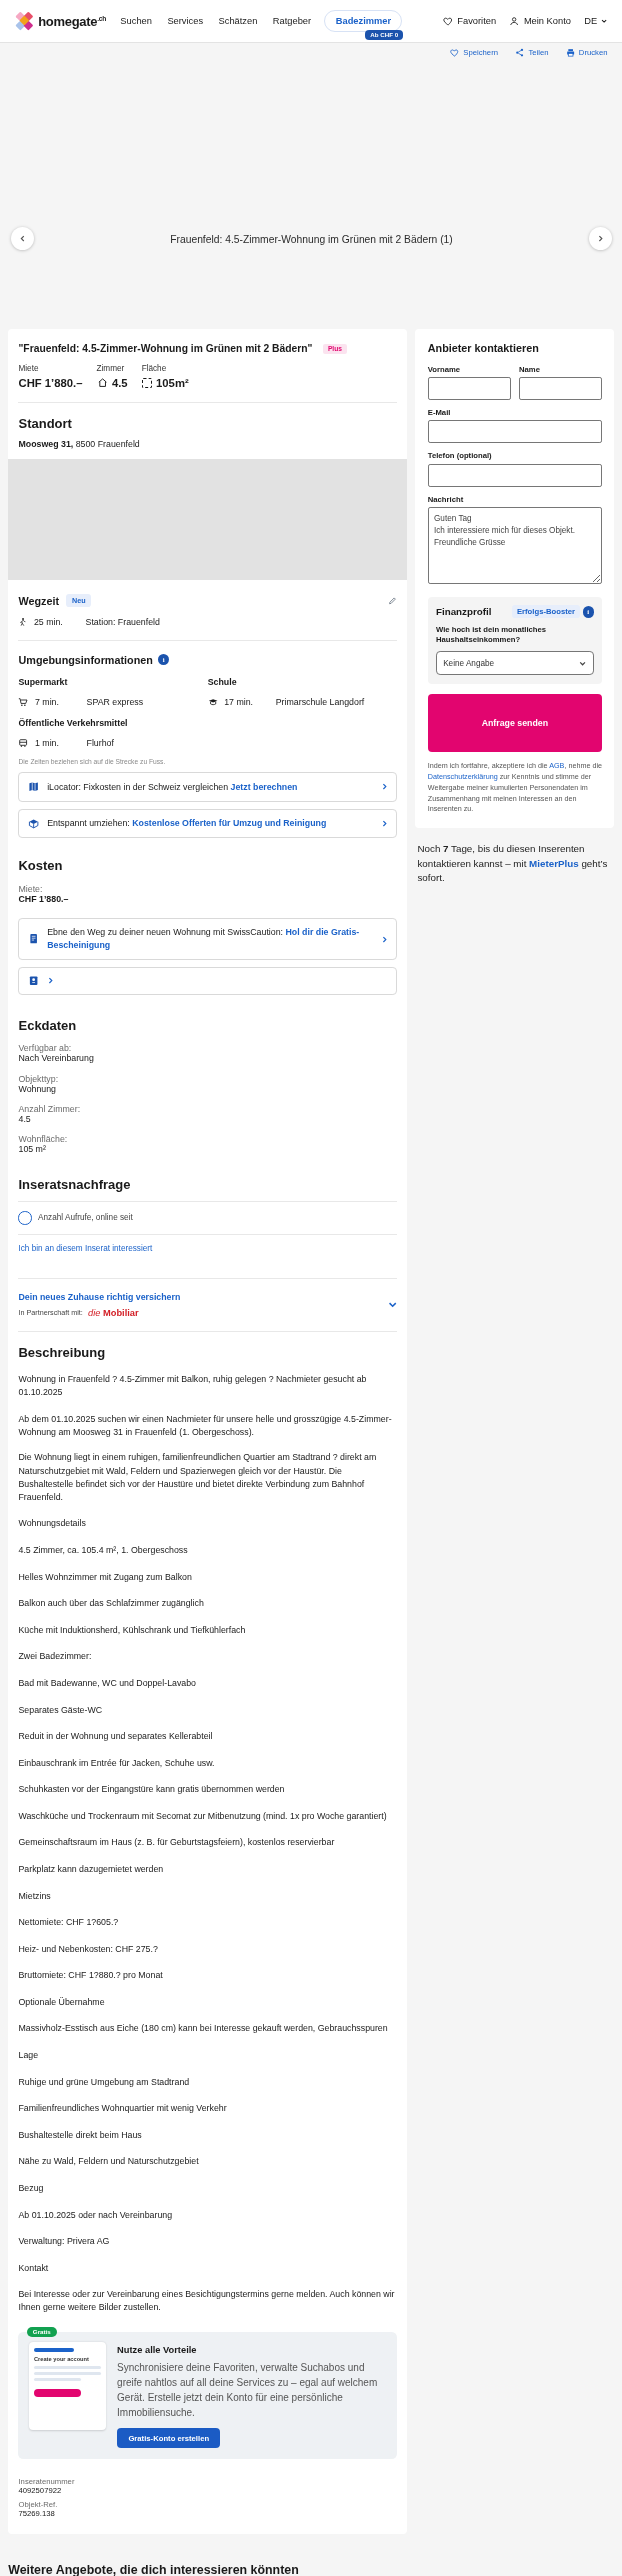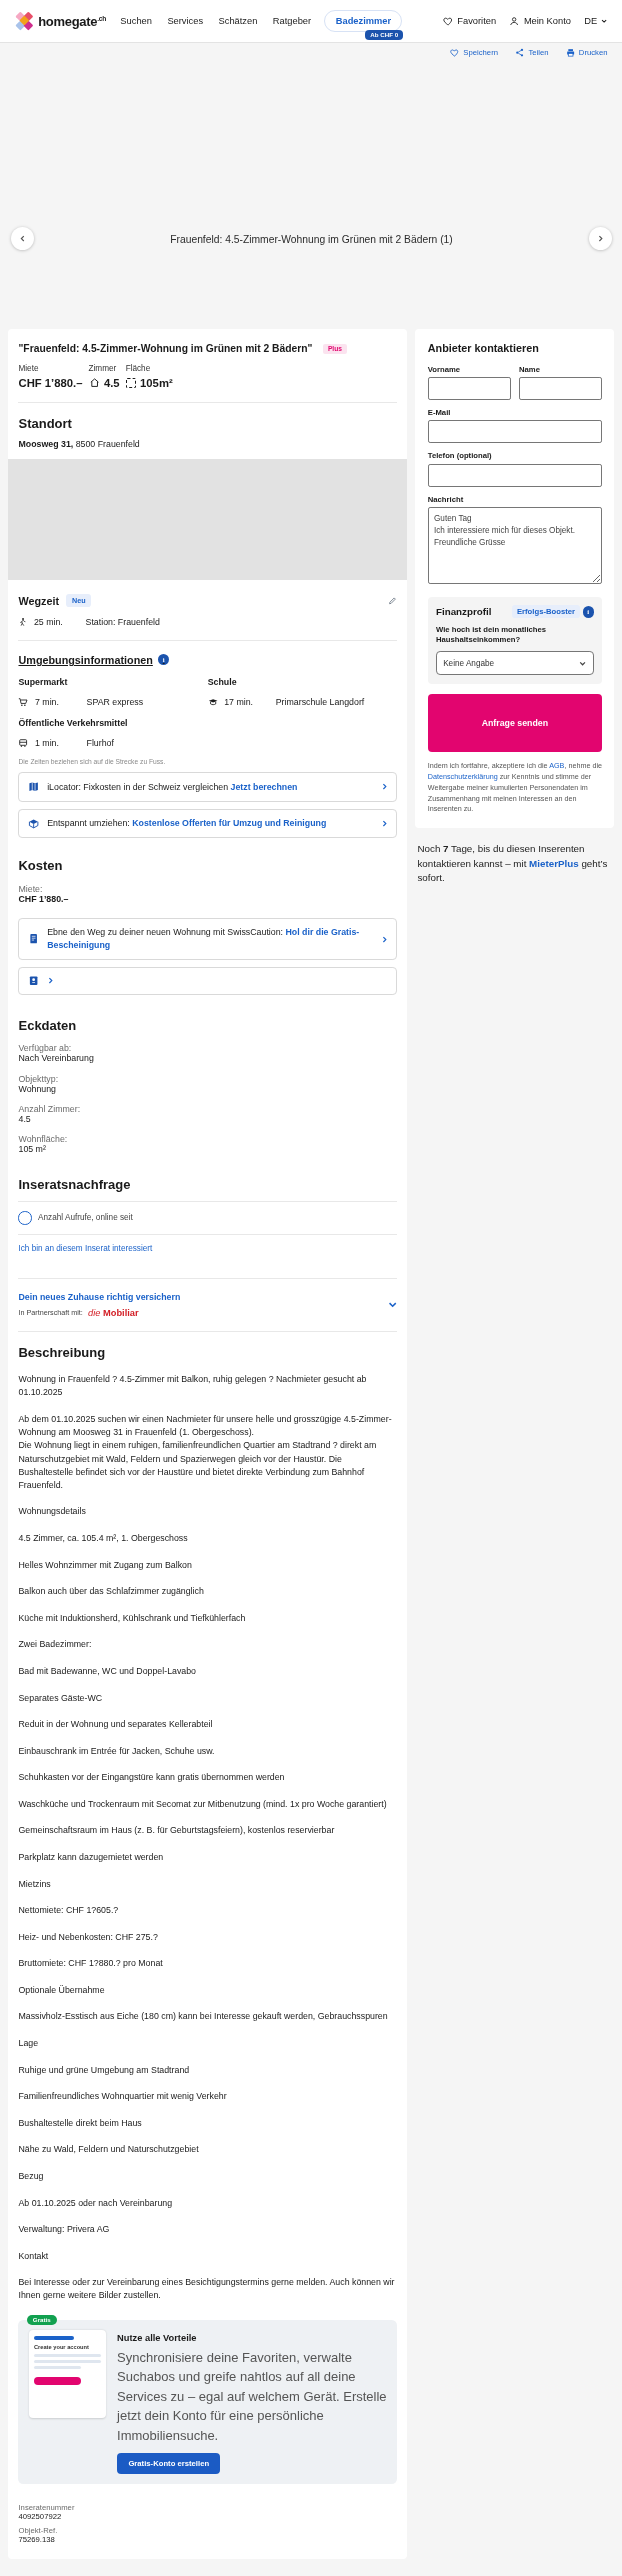--- a/index.html
+++ b/index.html
@@ -37,37 +37,37 @@
   .main { display:flex; gap:8.2px; padding:8.2px; align-items:flex-start; }
   .card { background:#fff; border-radius:4.1px; }
   .left-col { width:399px; }
   .right-col { width:199px; }
   .sec { padding:0 10.3px; }
   .divider { height:0.5px; background:#e8e8e8; margin:13.4px 10.3px; }
 
   .title-row { display:flex; align-items:flex-start; gap:10.3px; padding:13.4px 10.3px 0; }
   .title { font-size:10.3px; font-weight:bold; }
   .badge-plus { background:#fbe3ef; color:#e2056f; font-size:6.7px; font-weight:bold; padding:1.5px 5.2px; border-radius:2.1px; margin-top:1px; }
-  .stats { display:flex; gap:6px; padding:10.3px 10.3px 0; }
+  .stats { display:flex; gap:14px; padding:10.3px 10.3px 0; }
   .stat-label { font-size:8.2px; color:#333; margin-bottom:4.1px; }
   .stat-val { display:flex; align-items:center; gap:4.1px; font-size:11.3px; font-weight:bold; }
   .area-ico { width:10.3px; height:10.3px; border:1px dashed #1a1a1a; border-radius:1.5px; }
 
   h2.sechead { font-size:13px; font-weight:bold; }
   .addr { font-size:8.8px; margin:8.2px 0 9.3px; }
   .map-ph { height:121px; background:#e2e2e2; }
 
   .wegzeit-head { display:flex; align-items:center; gap:7.2px; margin-top:14.4px; }
   .wegzeit-head h3, .umg-head h3 { font-size:10.8px; font-weight:bold; }
   .badge-neu { background:#e7eefb; color:#1b62c9; font-weight:bold; font-size:7.2px; padding:2.1px 5.7px; border-radius:3.1px; }
   .pencil { margin-left:auto; color:#5f6b7a; }
   .poi-row { display:flex; align-items:center; gap:6.2px; font-size:8.8px; margin-top:9.3px; }
   .poi-time { min-width:32px; }
   .poi-name { margin-left:13.4px; }
-  .umg-head { display:flex; gap:5.2px;text-decoration:underline; }
+  .umg-head { display:flex; gap:5.2px; }
   .umg-grid { display:flex; margin-top:11.3px; }
   .umg-col { width:50%; }
   .umg-label { font-size:8.8px; font-weight:bold; }
   .footnote { color:#8a8a8a; font-size:6.7px; margin-top:10.3px; }
 
   .banner { display:flex; align-items:center; gap:8.2px; border:0.5px solid #d9d9d9; border-radius:4.1px; padding:7.2px 8.2px; margin:7.2px 10.3px 0; font-size:8.8px; cursor:pointer; }
   .banner .btxt { flex:1; line-height:1.45; }
   .blink { color:#1b62c9; font-weight:bold; }
   .bico { color:#1b53ad; }
   .chev-r { color:#1b62c9; }
@@ -91,33 +91,33 @@
 
   
   .vers { display:flex; align-items:center; }
   .vers-left { flex:1; }
   .vers-title { color:#1b62c9; font-weight:bold; font-size:8.8px; }
   .vers-partner { display:flex; align-items:center; gap:5.2px; margin-top:5.2px; font-size:7.2px; color:#444; }
   .mobiliar { color:#d32027; font-size:9.3px; font-weight:bold; }
   .mobiliar i { font-weight:normal; }
 
   .desc p { font-size:8.8px; line-height:1.5; margin-top:13.4px; color:#1a1a1a; }
-  .desc p.tight { margin-top:0; }
+  .desc p.tight { margin-top:12px; }
 
   
   .promo { background:#eef1f4; border-radius:5.2px; margin:17.5px 10.3px 0; padding:10.3px; position:relative; display:flex; gap:11.3px; }
   .badge-gratis { position:absolute; top:-5.2px; left:8.2px; background:#12a150; color:#fff; font-weight:bold; font-size:6.2px; padding:1.5px 6.2px; border-radius:5.2px; }
   .promo-card { width:77px; height:88px; background:#fff; border-radius:4.1px; box-shadow:0 0.5px 2.1px rgba(0,0,0,.15); padding:5.2px; }
   .promo-card .pc-top { height:4.1px; background:#1b62c9; border-radius:2.1px; width:60%; margin-bottom:4.1px; }
   .promo-card .pc-txt { font-size:5.7px; font-weight:bold; color:#333; margin-bottom:4.1px; }
   .promo-card .pc-line { height:3.1px; background:#dfe6ef; border-radius:1.5px; margin:3.1px 0; }
   .promo-card .pc-btn { height:8.2px; background:#e2056f; border-radius:4.1px; width:70%; margin-top:7.2px; }
   .promo-right { flex:1; }
   .promo-title { font-size:9.3px; font-weight:bold; margin-top:2.1px; }
-  .promo-text { font-size:13px; color:#555; line-height:1.5; margin-top:5.2px; }
+  .promo-text { font-size:10px; color:#555; line-height:1.5; margin-top:5.2px; }
   .promo-btn { margin-top:8.2px; background:#1b5bc4; color:#fff; border:none; font-weight:bold; font-size:7.7px; padding:5.7px 11.3px; border-radius:4.1px; }
 
   .refs { padding:13.4px 10.3px 15.5px; }
   .refs .kv-row { font-size:7.7px; margin-top:5.2px; }
   .refs .kv-label { width:108px; }
 
   
   .contact { padding:12.4px; }
   .contact h2 { font-size:10.8px; font-weight:bold; margin-bottom:3.1px; }
   .f-label { font-size:7.7px; font-weight:bold; margin:8.2px 0 3.1px; }

